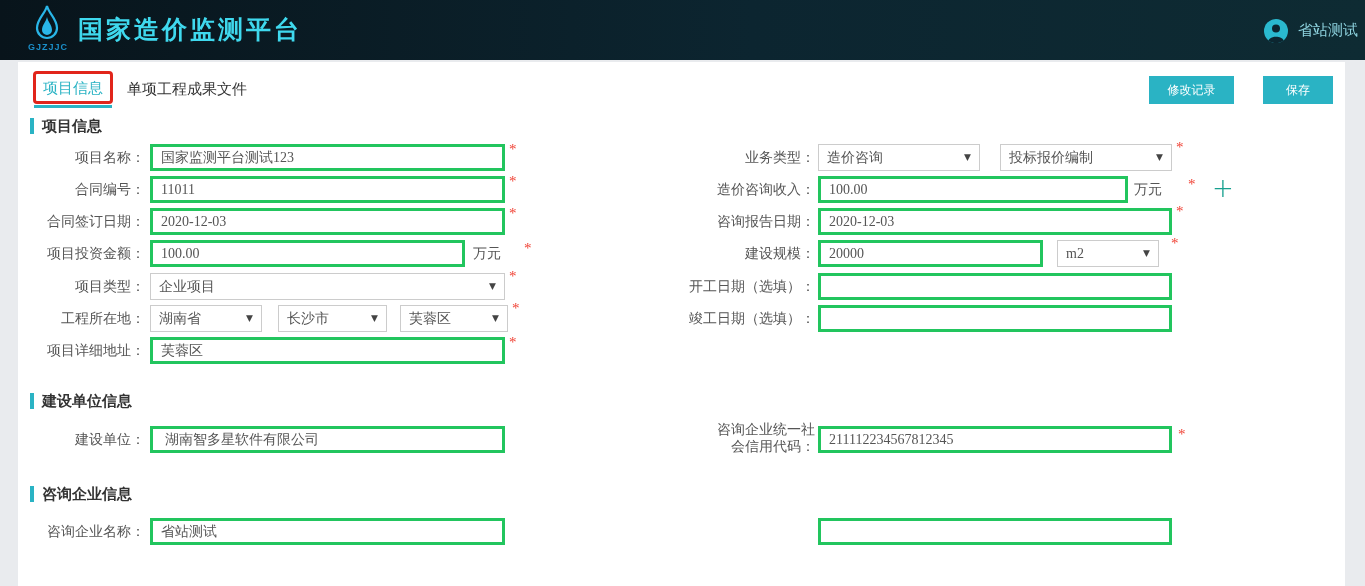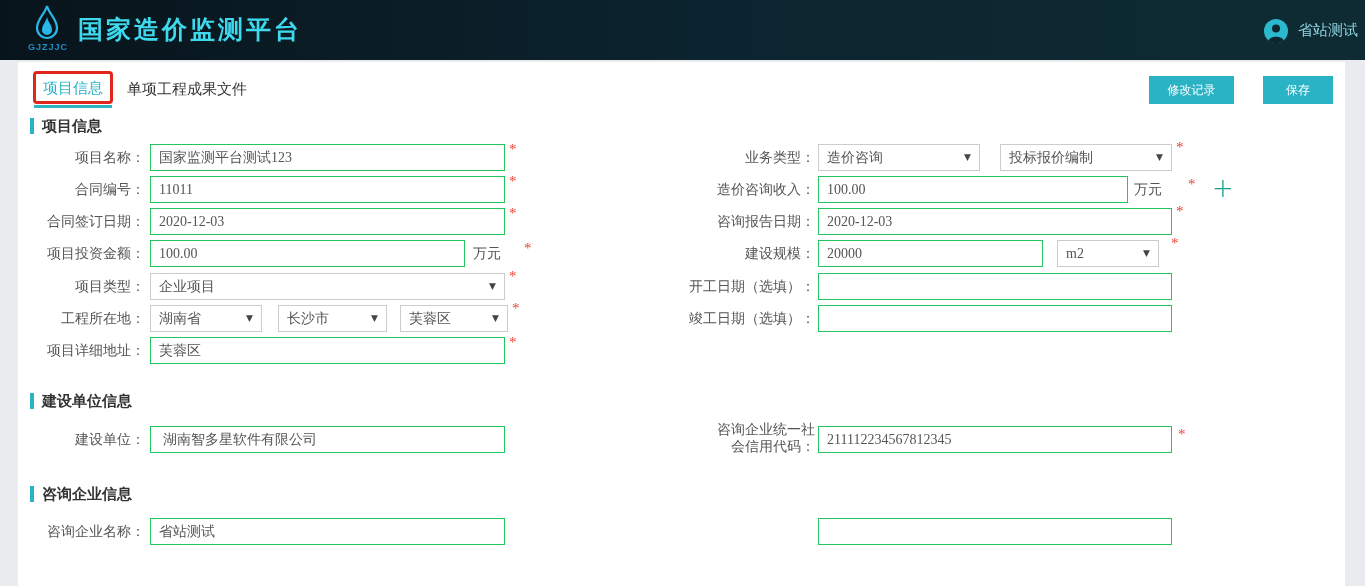--- a/index.html
+++ b/index.html
@@ -37,21 +37,21 @@
   
   .sec { position:absolute; left:30px; height:17px; }
   .sec-bar { position:absolute; left:0; top:1px; width:4px; height:16px; background:#2ab3c4; }
   .sec-title { position:absolute; left:12px; top:0; font-size:15px; font-weight:bold; color:#333; white-space:nowrap; }
 
   
   .flabel { position:absolute; height:28px; line-height:28px; text-align:right;
             font-family:"Liberation Serif", serif; font-size:14px; color:#555; white-space:nowrap; }
   .flabel2 { position:absolute; text-align:right; font-family:"Liberation Serif", serif;
              font-size:14px; color:#555; line-height:17px; }
-  .finput { position:absolute; height:27px; border:1px solid #22c55e; background:#fff;
+  .finput { position:absolute; height:27px; border:3px solid #22c55e; background:#fff;
             font-family:"Liberation Serif", serif; font-size:14px; color:#555; padding:0 8px; }
   .fselect { position:absolute; height:27px; border:1px solid #ccc; background:#fff;
              font-family:"Liberation Serif", serif; font-size:14px; color:#555;
              line-height:25px; padding:0 8px; cursor:pointer; }
   .sel-arrow { position:absolute; right:8px; top:0; font-size:9px; color:#444; line-height:25px;
                font-family:"DejaVu Sans", sans-serif; }
   .unit { position:absolute; height:28px; line-height:28px; font-family:"Liberation Serif", serif;
           font-size:14px; color:#555; }
   .req { position:absolute; color:#f04134; font-size:15px; font-family:"Liberation Serif", serif; }
   .plus { position:absolute; color:#16a08f; font-size:26px; font-weight:300; line-height:28px;

